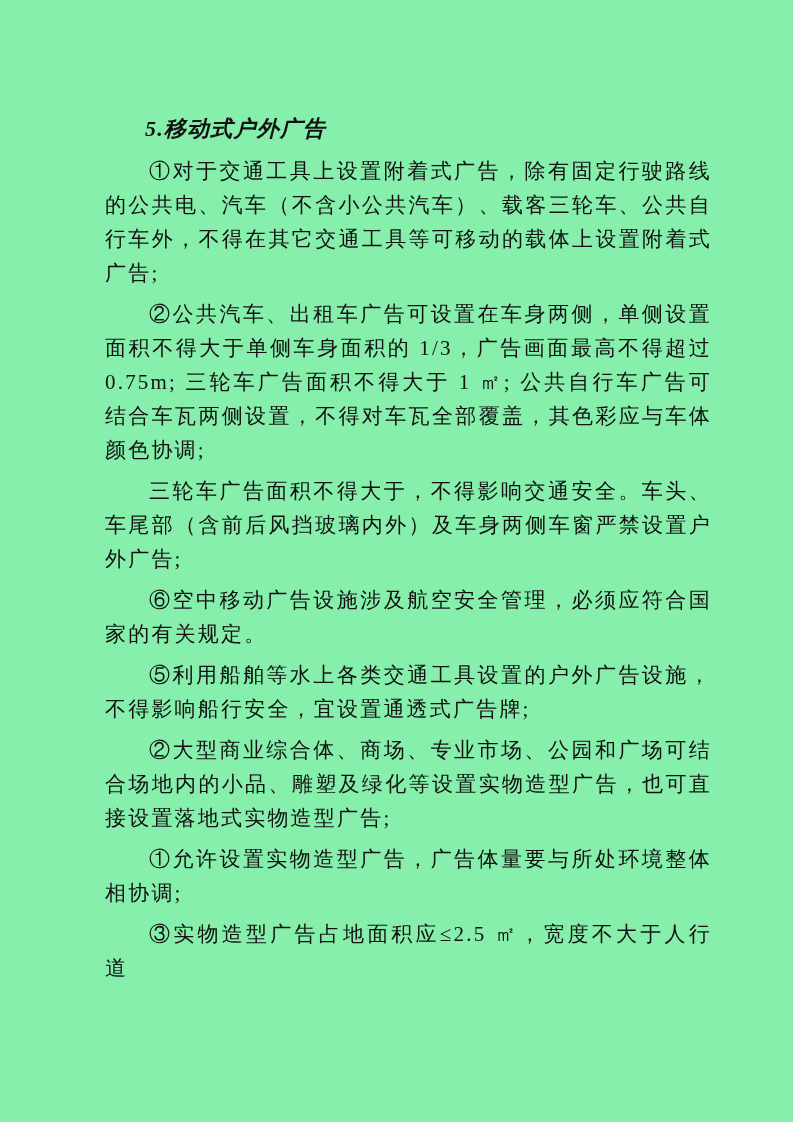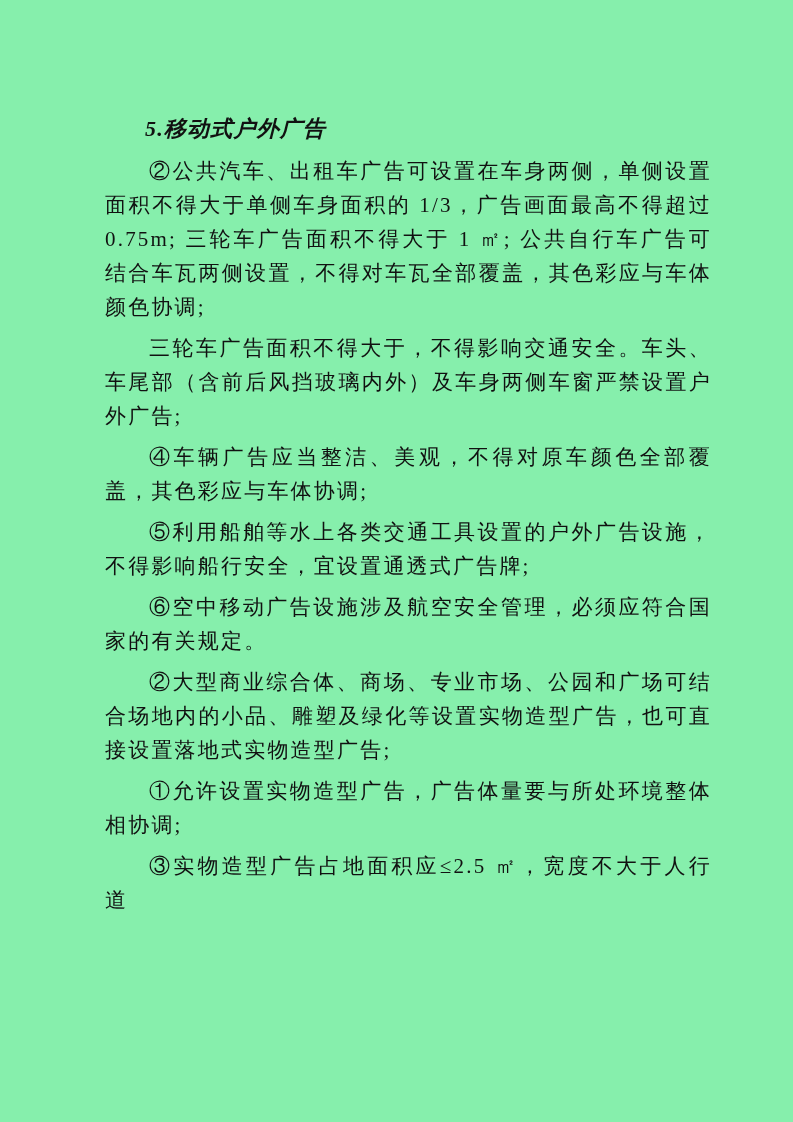--- a/index.html
+++ b/index.html
@@ -50,25 +50,25 @@
   }
 </style>
 </head>
 <body>
 
 <div class="page">
   <div class="content">
 
     <h3 class="section-heading">5.移动式户外广告</h3>
 
+    <p class="body-para">①对于交通工具上设置附着式广告，除有固定行驶路线的公共电、汽车（不含小公共汽车）、载客三轮车、公共自行车外，不得在其它交通工具等可移动的载体上设置附着式广告;</p>
     <p class="body-para">②公共汽车、出租车广告可设置在车身两侧，单侧设置面积不得大于单侧车身面积的 1/3，广告画面最高不得超过 0.75m; 三轮车广告面积不得大于 1 ㎡; 公共自行车广告可结合车瓦两侧设置，不得对车瓦全部覆盖，其色彩应与车体颜色协调;</p>
     <p class="body-para">三轮车广告面积不得大于，不得影响交通安全。车头、车尾部（含前后风挡玻璃内外）及车身两侧车窗严禁设置户外广告;</p>
-    <p class="body-para">④车辆广告应当整洁、美观，不得对原车颜色全部覆盖，其色彩应与车体协调;</p>
+    <p class="body-para">⑥空中移动广告设施涉及航空安全管理，必须应符合国家的有关规定。</p>
     <p class="body-para">⑤利用船舶等水上各类交通工具设置的户外广告设施，不得影响船行安全，宜设置通透式广告牌;</p>
-    <p class="body-para">⑥空中移动广告设施涉及航空安全管理，必须应符合国家的有关规定。</p>
 
 
     <p class="body-para">②大型商业综合体、商场、专业市场、公园和广场可结合场地内的小品、雕塑及绿化等设置实物造型广告，也可直接设置落地式实物造型广告;</p>
     <p class="body-para">①允许设置实物造型广告，广告体量要与所处环境整体相协调;</p>
     <p class="body-para">③实物造型广告占地面积应≤2.5 ㎡，宽度不大于人行道</p>
 
   </div>
 
 </div>
 

